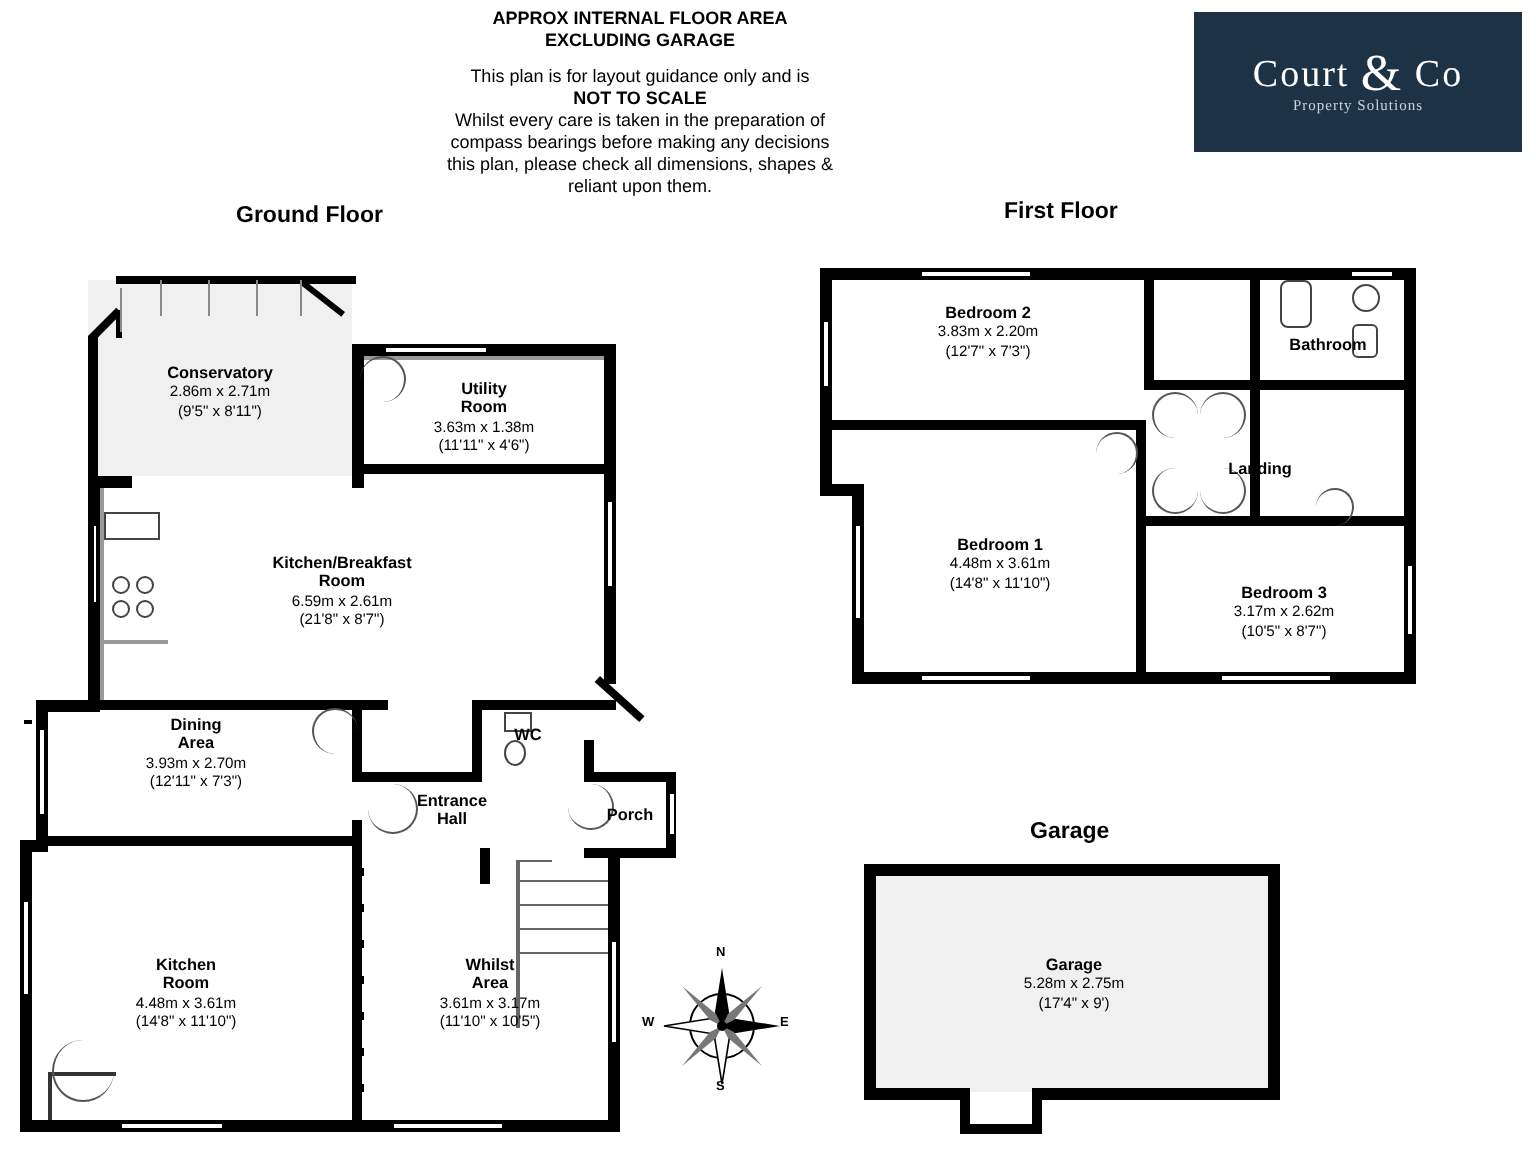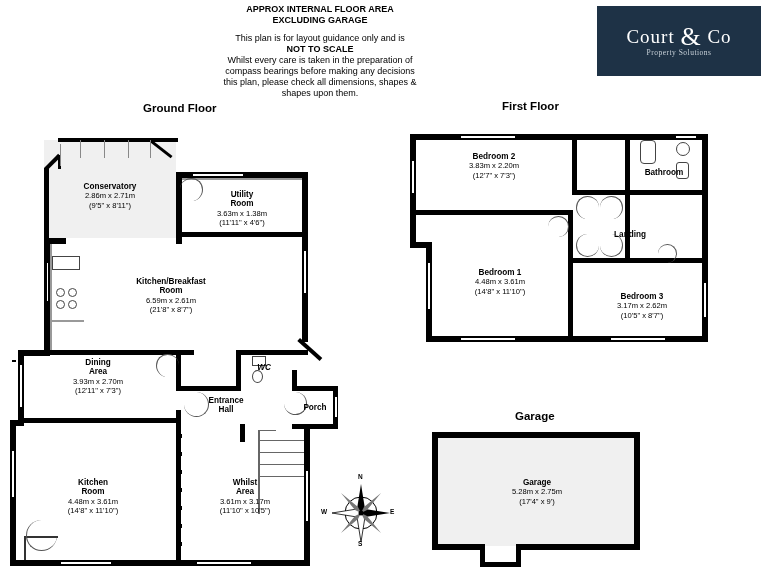--- a/index.html
+++ b/index.html
@@ -50,21 +50,21 @@
     font-family: "Liberation Serif", serif;
     font-size: 7.5px;
     letter-spacing: 0.5px;
     color: #c9d2da;
   }
 
   
   .section-title {
     font-size: 11.5px; font-weight: bold;
   }
-  #title-ground { left: 143px; top: 102px; }
+  #title-ground { left: 118px; top: 102px; }
   #title-first  { left: 502px; top: 100px; }
   #title-garage { left: 515px; top: 410px; }
 
   
   .room {
     font-size: 7.6px;
     line-height: 9.3px;
     text-align: center;
     position: absolute;
   }
@@ -113,21 +113,21 @@
 
 <div id="header-block" class="abs">
   <div class="area-line">APPROX INTERNAL FLOOR AREA</div>
   <div class="area-line">EXCLUDING GARAGE</div>
   <div class="gap"></div>
   <div>This plan is for layout guidance only and is</div>
   <div class="bold">NOT TO SCALE</div>
   <div>Whilst every care is taken in the preparation of</div>
   <div>compass bearings before making any decisions</div>
   <div>this plan, please check all dimensions, shapes &amp;</div>
-  <div>shapes upon them.</div>
+  <div>reliant upon them.</div>
 </div>
 
 <div id="logo" class="abs">
   <div class="logo-main">
     <span>Court</span>
     <span class="logo-amp">&amp;</span>
     <span>Co</span>
   </div>
   <div class="logo-sub">Property Solutions</div>
 </div>
@@ -250,21 +250,21 @@
     <div>(21'8" x 8'7")</div>
   </div>
 
   <div class="room" style="left:38px;top:358px;width:120px;">
     <div class="nm">Dining</div>
     <div class="nm">Area</div>
     <div>3.93m x 2.70m</div>
     <div>(12'11" x 7'3")</div>
   </div>
 
-  <div class="room" style="left:244px;top:363px;width:40px;font-style:italic;">
+  <div class="room" style="left:244px;top:363px;width:40px;">
     <div class="nm">WC</div>
   </div>
 
   <div class="room" style="left:182px;top:396px;width:88px;">
     <div class="nm">Entrance</div>
     <div class="nm">Hall</div>
   </div>
 
   <div class="room" style="left:290px;top:403px;width:50px;">
     <div class="nm">Porch</div>

